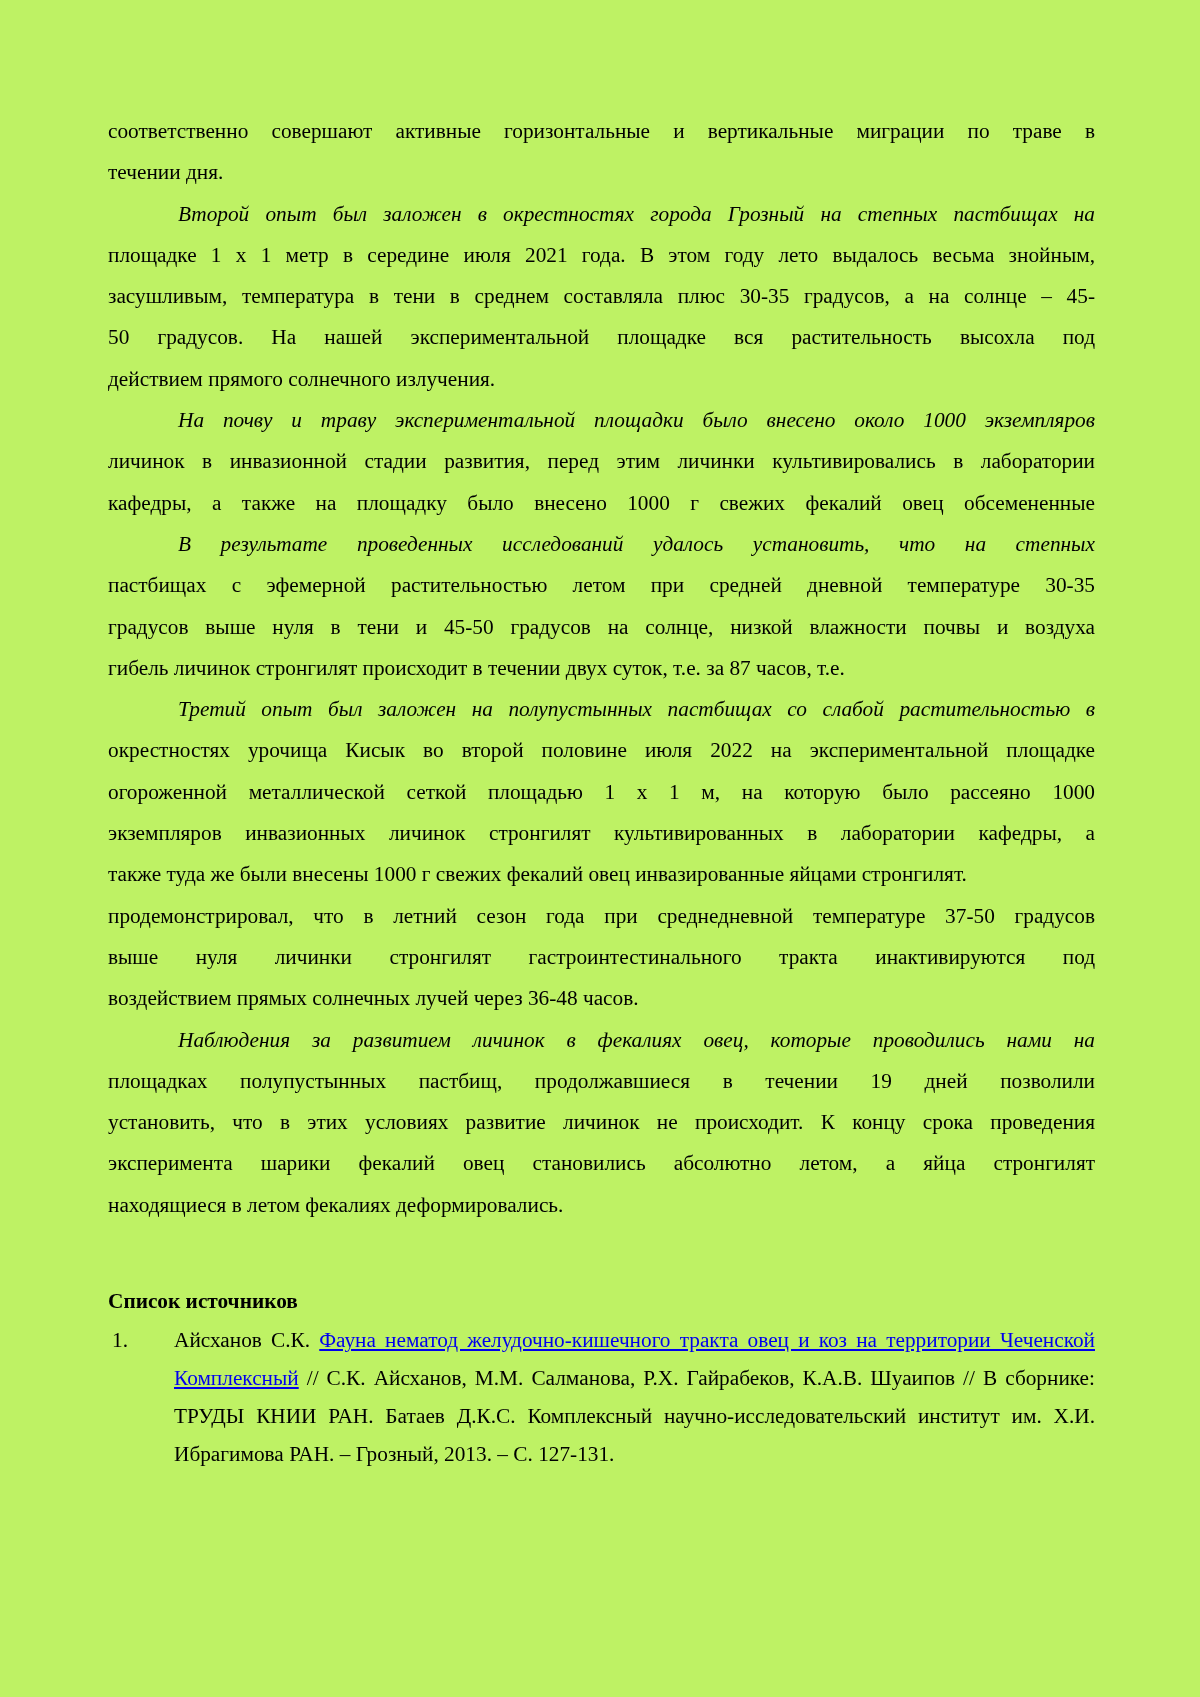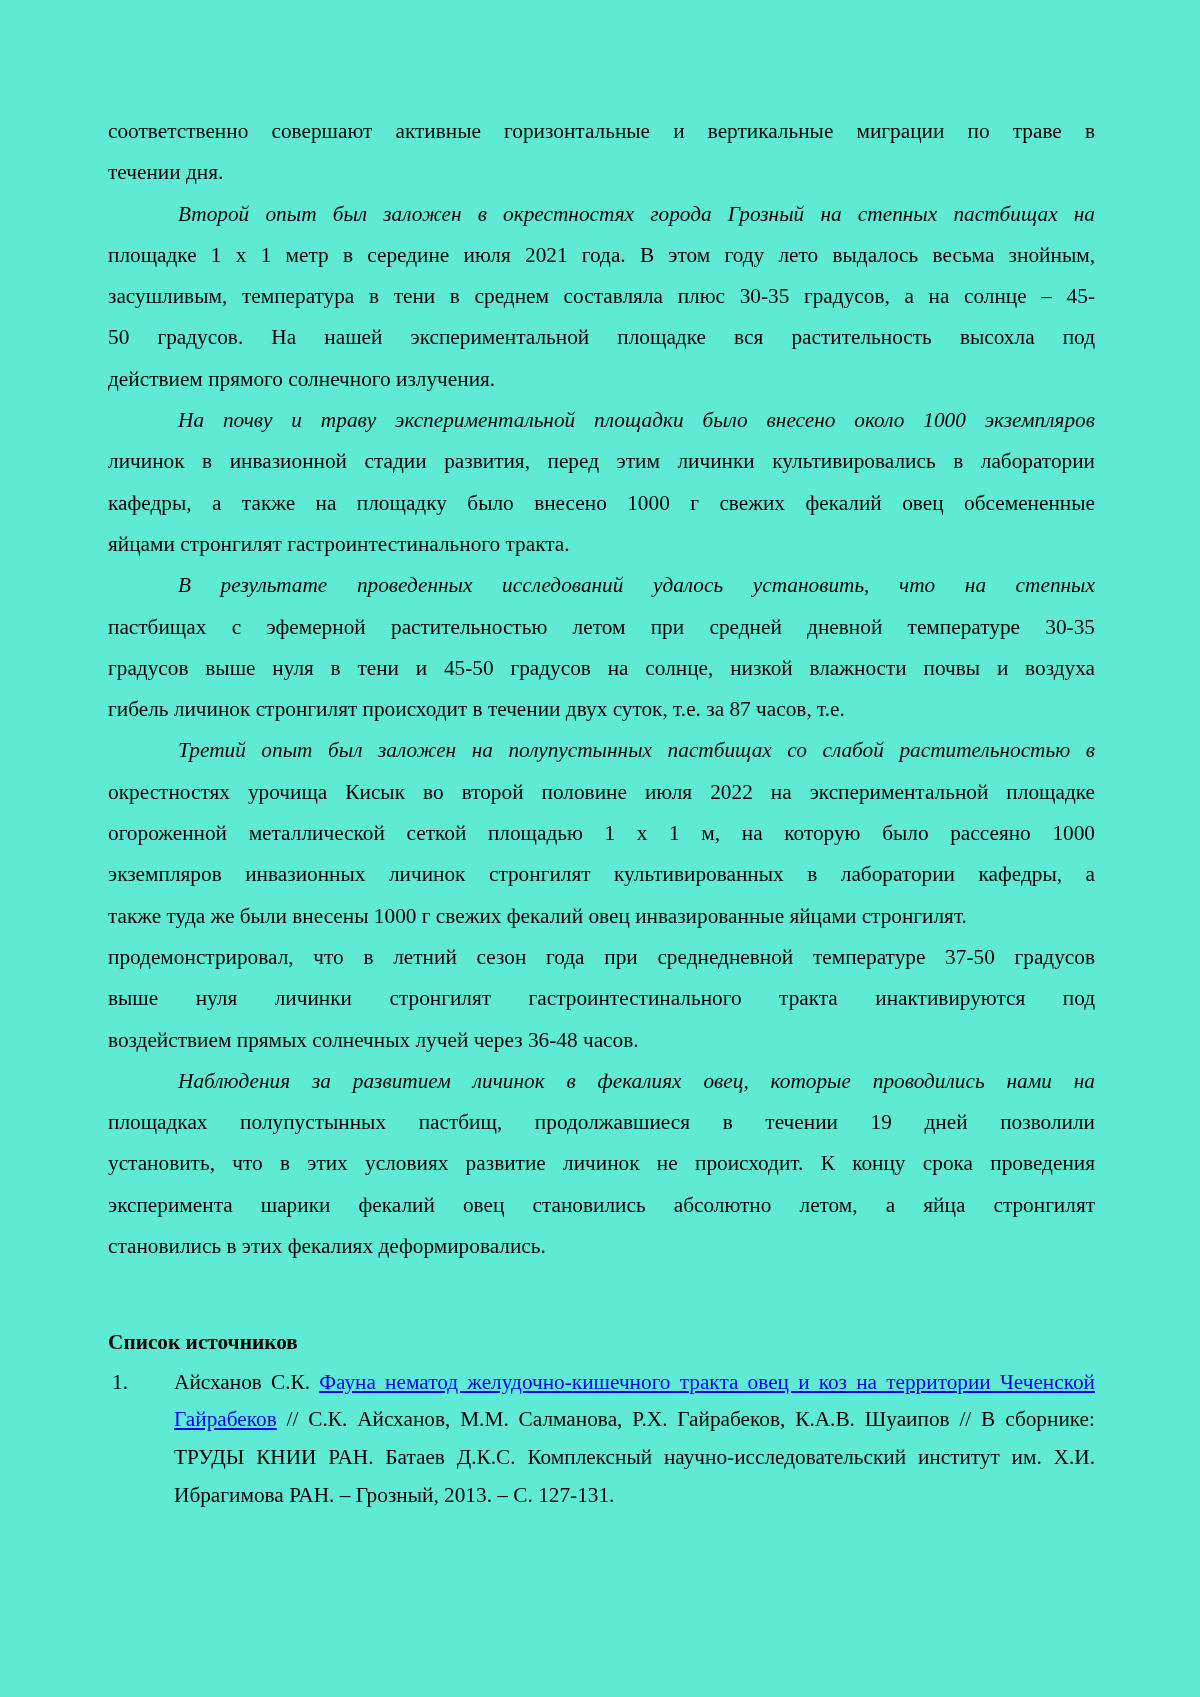--- a/index.html
+++ b/index.html
@@ -6,21 +6,21 @@
     margin: 0;
     padding: 0;
     background: #ffffff;
   }
   .page {
     position: relative;
     width: 1200px;
     height: 1697px;
     box-sizing: border-box;
     padding: 111px 105px 0 108px;
-    background: #5eead4;
+    background: #bef264;
     color: #000000;
     font-family: "Liberation Serif", "DejaVu Serif", serif;
     font-size: 21.3px;
     overflow: hidden;
   }
   .para { margin: 0; }
   .para .line {
     line-height: 41.3px;
     text-align: justify;
     text-align-last: justify;
@@ -73,21 +73,20 @@
         <div class="line indent">Второй опыт был заложен в окрестностях города Грозный на степных пастбищах на</div>
         <div class="line">площадке 1 х 1 метр в середине июля 2021 года. В этом году лето выдалось весьма знойным,</div>
         <div class="line">засушливым, температура в тени в среднем составляла плюс 30-35 градусов, а на солнце – 45-</div>
         <div class="line">50 градусов. На нашей экспериментальной площадке вся растительность высохла под</div>
         <div class="line last">действием прямого солнечного излучения.</div>
       </div>
       <div class="para">
         <div class="line indent">На почву и траву экспериментальной площадки было внесено около 1000 экземпляров</div>
         <div class="line">личинок в инвазионной стадии развития, перед этим личинки культивировались в лаборатории</div>
         <div class="line">кафедры, а также на площадку было внесено 1000 г свежих фекалий овец обсемененные</div>
-        <div class="line last">яйцами стронгилят гастроинтестинального тракта.</div>
       </div>
       <div class="para">
         <div class="line indent">В результате проведенных исследований удалось установить, что на степных</div>
         <div class="line">пастбищах с эфемерной растительностью летом при средней дневной температуре 30-35</div>
         <div class="line">градусов выше нуля в тени и 45-50 градусов на солнце, низкой влажности почвы и воздуха</div>
         <div class="line last">гибель личинок стронгилят происходит в течении двух суток, т.е. за 87 часов, т.е.</div>
       </div>
       <div class="para">
         <div class="line indent">Третий опыт был заложен на полупустынных пастбищах со слабой растительностью в</div>
         <div class="line">окрестностях урочища Кисык во второй половине июля 2022 на экспериментальной площадке</div>
@@ -98,26 +97,26 @@
       <div class="para">
         <div class="line">продемонстрировал, что в летний сезон года при среднедневной температуре 37-50 градусов</div>
         <div class="line">выше нуля личинки стронгилят гастроинтестинального тракта инактивируются под</div>
         <div class="line last">воздействием прямых солнечных лучей через 36-48 часов.</div>
       </div>
       <div class="para">
         <div class="line indent">Наблюдения за развитием личинок в фекалиях овец, которые проводились нами на</div>
         <div class="line">площадках полупустынных пастбищ, продолжавшиеся в течении 19 дней позволили</div>
         <div class="line">установить, что в этих условиях развитие личинок не происходит. К концу срока проведения</div>
         <div class="line">эксперимента шарики фекалий овец становились абсолютно летом, а яйца стронгилят</div>
-        <div class="line last">становились в этих фекалиях деформировались.</div>
+        <div class="line last">находящиеся в летом фекалиях деформировались.</div>
       </div>
     </div>
   <div class="heading">Список источников</div>
   <div class="ref-list">
       <div class="ref">
         <span class="ref-num">1.</span>
         <div class="line"><span>Айсханов С.К. </span><a href="#" class="doc-link">Фауна нематод желудочно-кишечного тракта овец и коз на территории Чеченской</a></div>
-        <div class="line"><a href="#" class="doc-link">Гайрабеков</a><span> // С.К. Айсханов, М.М. Салманова, Р.Х. Гайрабеков, К.А.В. Шуаипов // В сборнике:</span></div>
+        <div class="line"><a href="#" class="doc-link">Комплексный</a><span> // С.К. Айсханов, М.М. Салманова, Р.Х. Гайрабеков, К.А.В. Шуаипов // В сборнике:</span></div>
         <div class="line"><span>ТРУДЫ КНИИ РАН. Батаев Д.К.С. Комплексный научно-исследовательский институт им. Х.И.</span></div>
         <div class="line last"><span>Ибрагимова РАН. – Грозный, 2013. – С. 127-131.</span></div>
       </div>
     </div>
 </div>
 
 </body></html>

